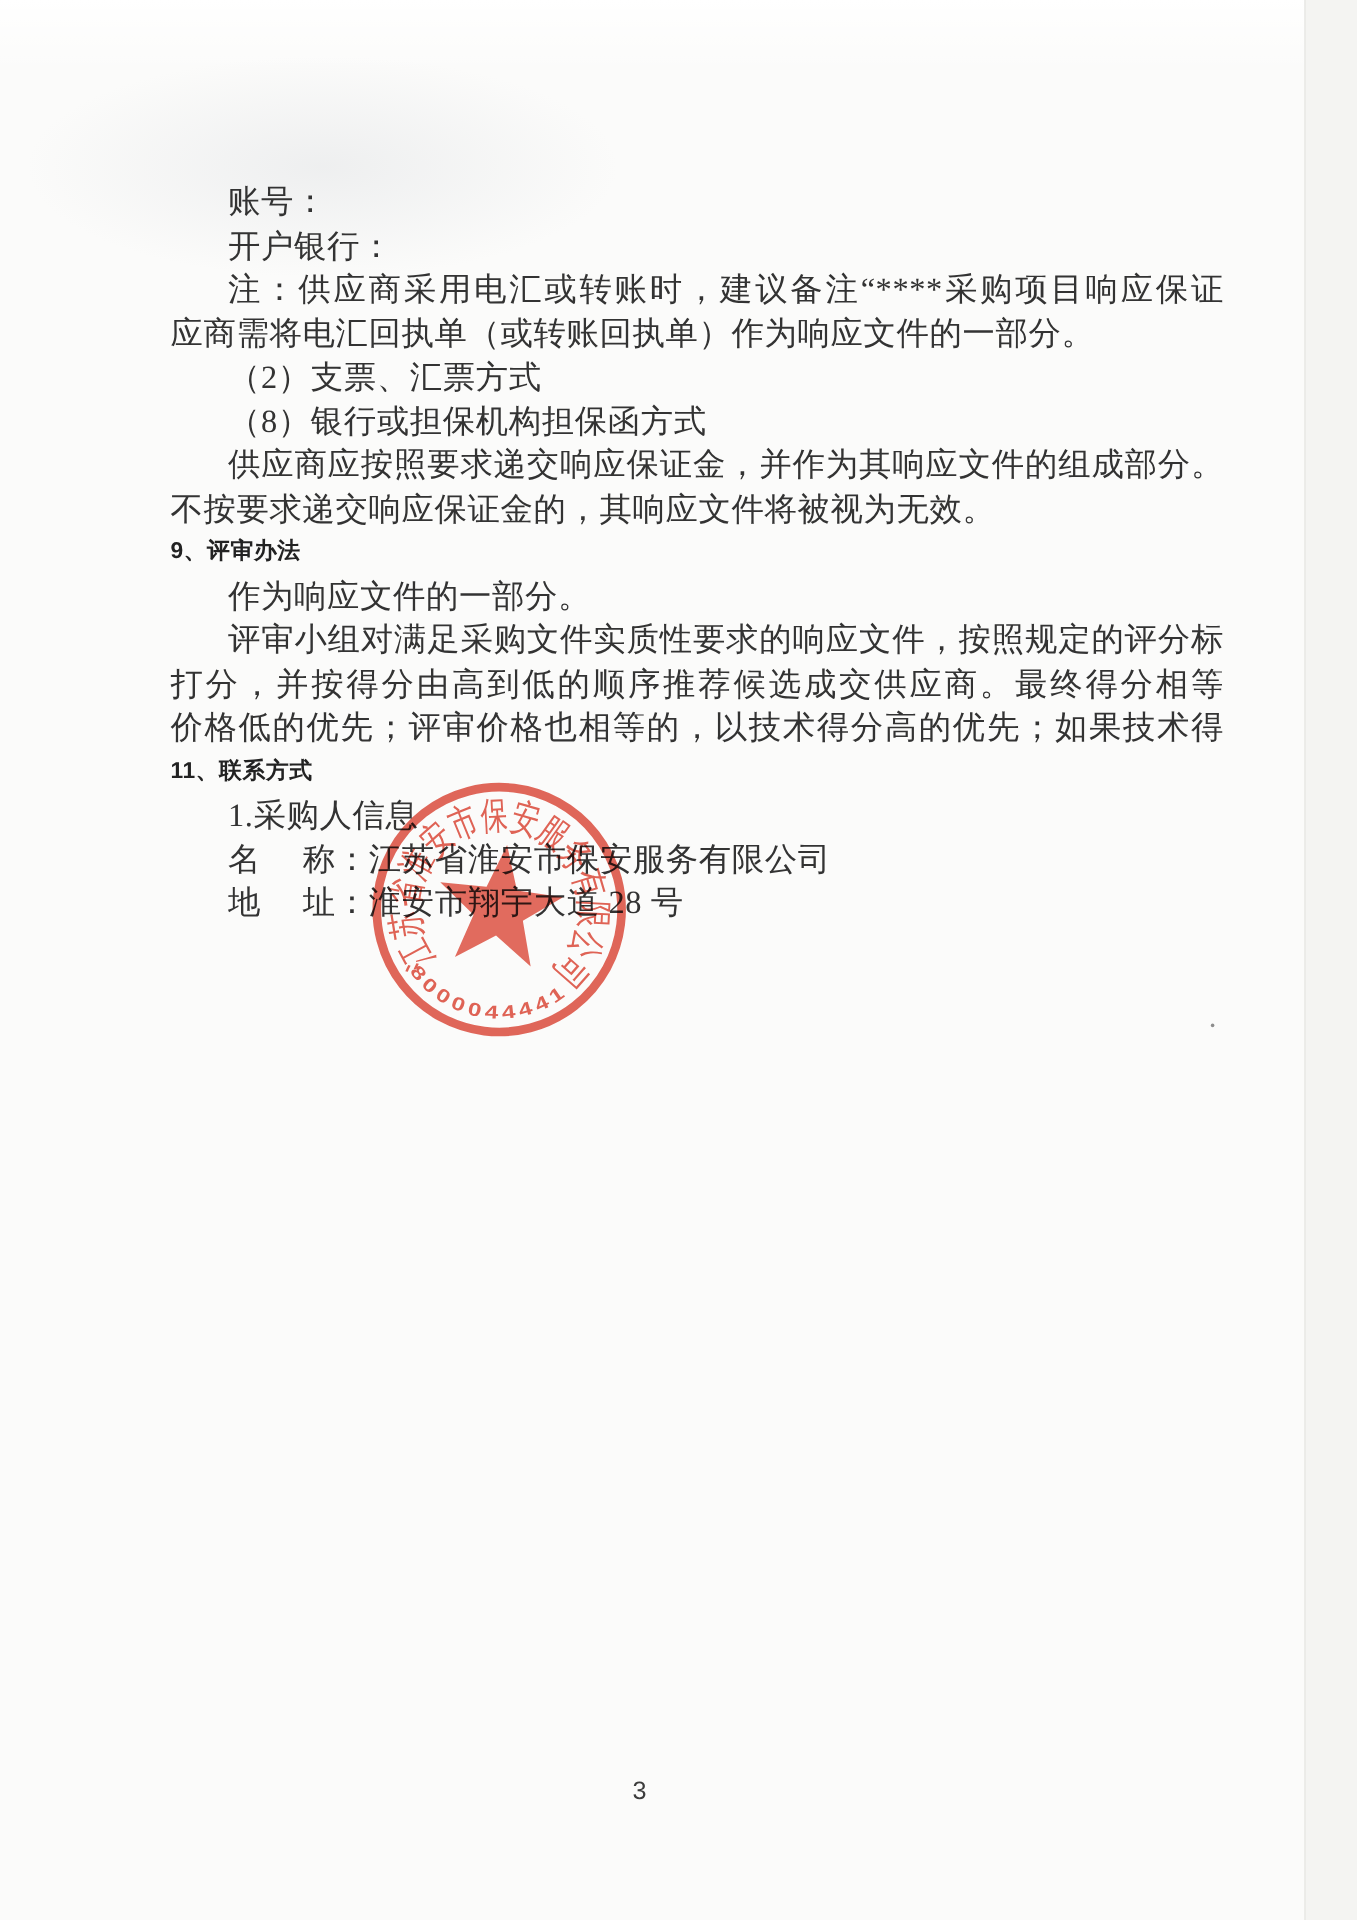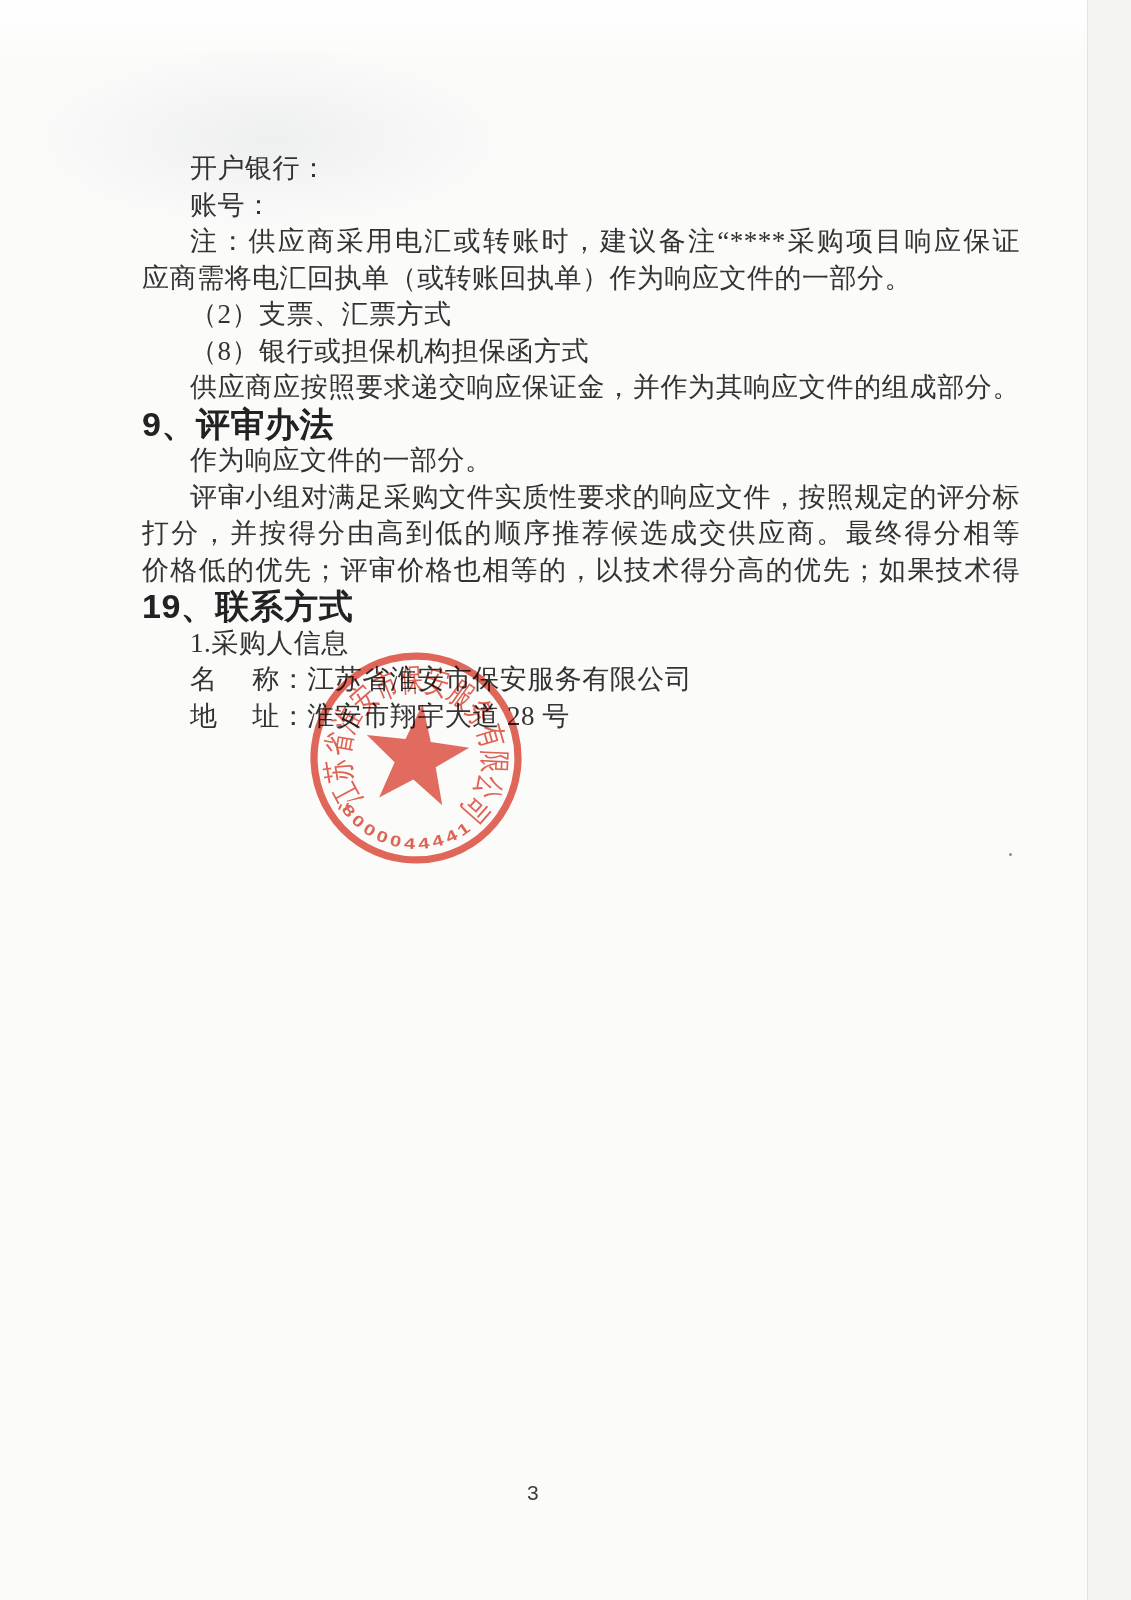--- a/index.html
+++ b/index.html
@@ -51,21 +51,21 @@
   .ln.just {
     white-space:normal;
     text-align:justify;
     text-align-last:justify;
     overflow:hidden;
   }
   .ln.bold {
     font-weight:bold;
     font-family:"Liberation Sans","DejaVu Sans",sans-serif;
     color:#222222;
-    font-size:34px;
+    font-size:19px;
   }
 
   
   .seal {
     position:absolute; left:300px; top:642px;
     width:232px; height:232px;
     transform:rotate(7deg);
     mix-blend-mode:multiply;
     opacity:0.93;
   }
@@ -85,33 +85,34 @@
 <body>
 
 <div class="page">
 
   <div class="shade-topband"></div>
   <div class="shade-topleft"></div>
   <div class="edge-right"></div>
   <div class="artifact-dot"></div>
 
   <div class="textblock">
+    <div class="ln indent">账号：</div>
     <div class="ln indent">开户银行：</div>
-    <div class="ln indent">账号：</div>
     <div class="ln indent just">注：供应商采用电汇或转账时，建议备注“****采购项目响应保证金”。供</div>
     <div class="ln">应商需将电汇回执单（或转账回执单）作为响应文件的一部分。</div>
     <div class="ln indent">（2）支票、汇票方式</div>
     <div class="ln indent">（8）银行或担保机构担保函方式</div>
     <div class="ln indent just">供应商应按照要求递交响应保证金，并作为其响应文件的组成部分。供应商</div>
+    <div class="ln">不按要求递交响应保证金的，其响应文件将被视为无效。</div>
     <div class="ln bold">9、评审办法</div>
     <div class="ln indent">作为响应文件的一部分。</div>
     <div class="ln indent just">评审小组对满足采购文件实质性要求的响应文件，按照规定的评分标准进行</div>
     <div class="ln just">打分，并按得分由高到低的顺序推荐候选成交供应商。最终得分相等时，以评审</div>
     <div class="ln just">价格低的优先；评审价格也相等的，以技术得分高的优先；如果技术得分也相等，</div>
-    <div class="ln bold">19、联系方式</div>
+    <div class="ln bold">11、联系方式</div>
     <div class="ln indent">1.采购人信息</div>
     <div class="ln indent">名　 称：江苏省淮安市保安服务有限公司</div>
     <div class="ln indent">地　 址：淮安市翔宇大道 28 号</div>
   </div>
 
   <svg class="seal" viewBox="0 0 240 240" xmlns="http://www.w3.org/2000/svg">
     <defs>
       <path id="sealTopArc" d="M 70.5,169.5 A 70,70 0 1 1 169.5,169.5" fill="none"></path>
       <path id="sealBottomArc" d="M 45.9,177.9 A 94,94 0 0 0 194.1,177.9" fill="none"></path>
     </defs>

